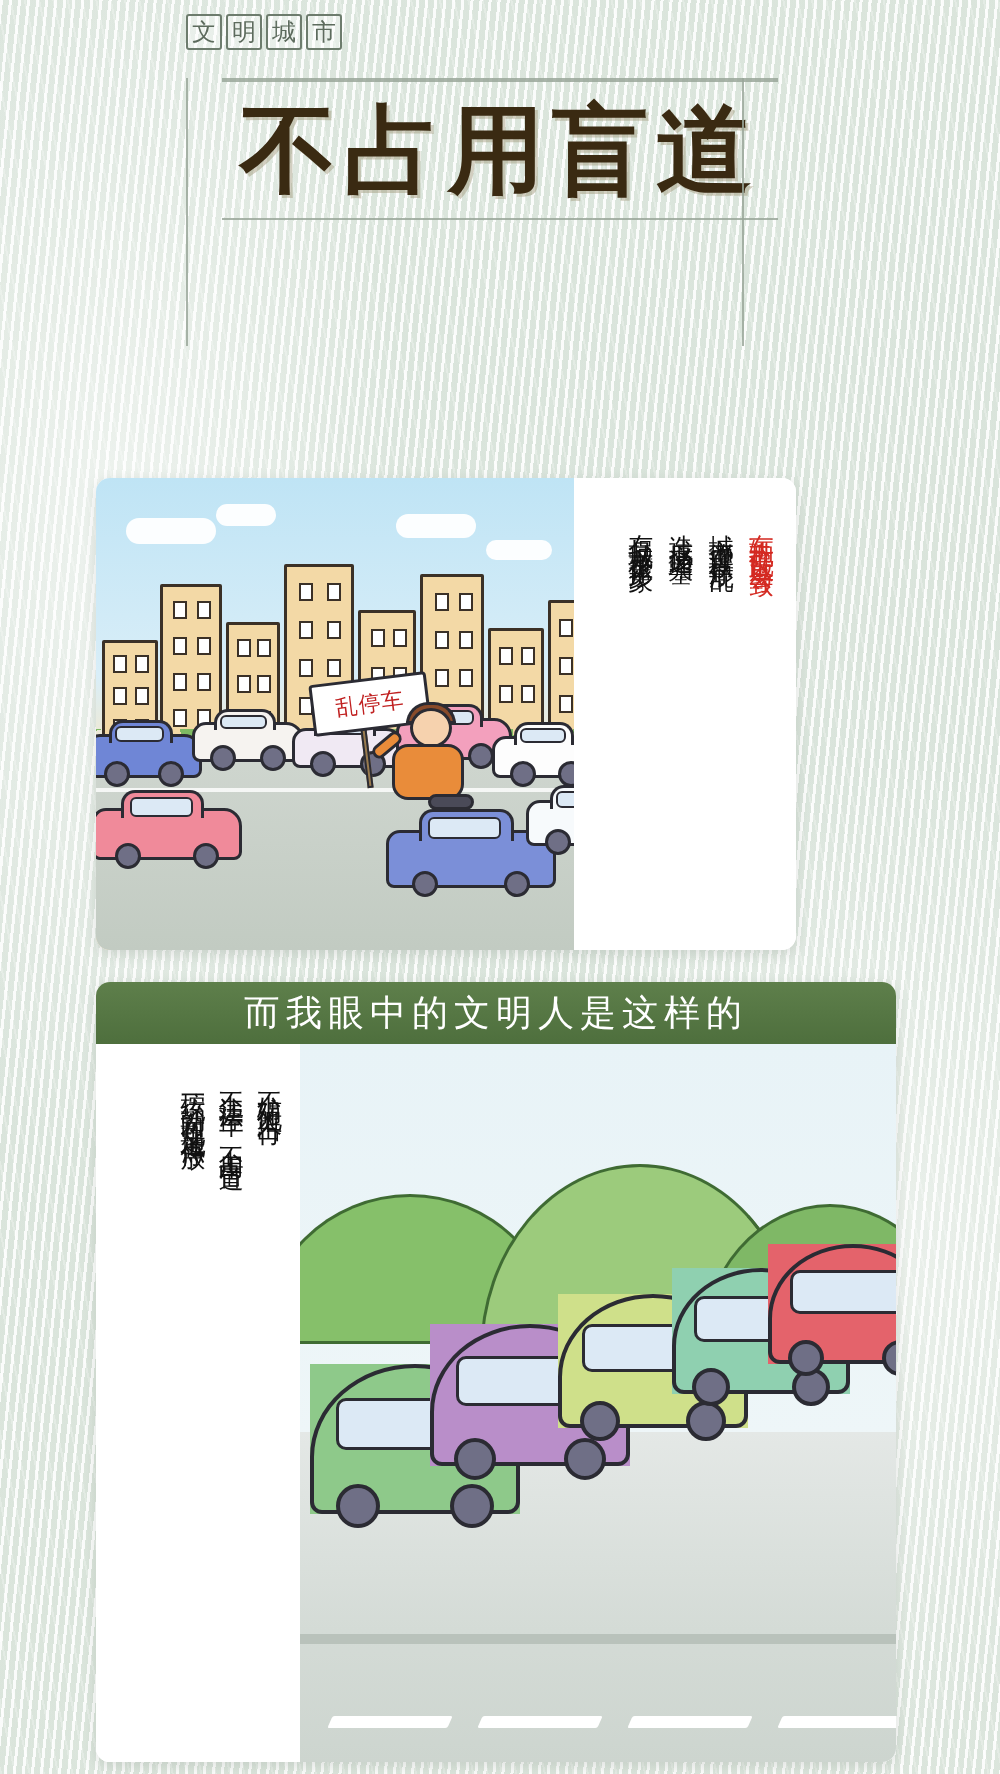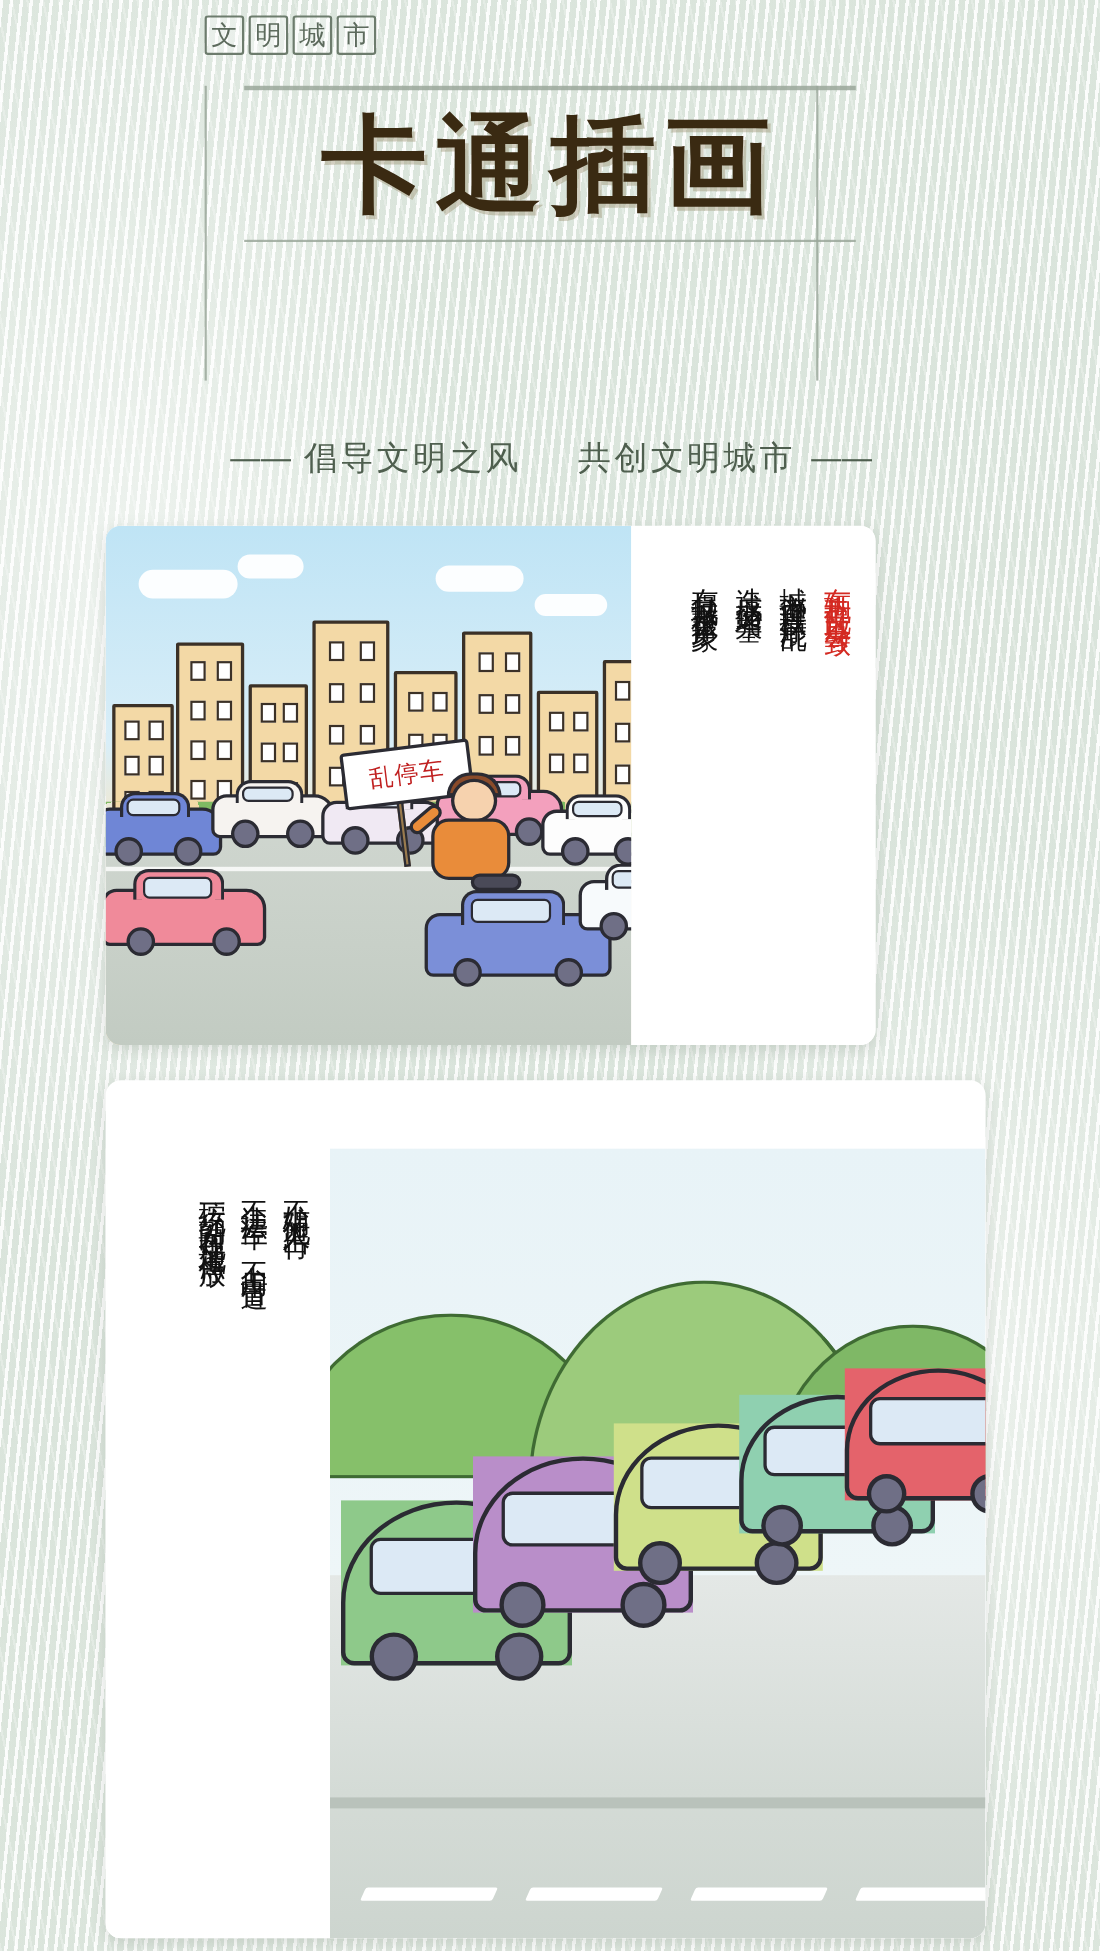--- a/index.html
+++ b/index.html
@@ -196,31 +196,24 @@
     <div class="ch">明</div>
     <div class="ch">城</div>
     <div class="ch">市</div>
   </div>
 
   <div class="headline">
     <div class="vbar left"></div>
     <div class="vbar right"></div>
     <div class="rule r1"></div>
     <div class="rule r2"></div>
-    <div class="title2">卡通插画</div>
+    <div class="title2">不占用盲道</div>
     <div class="rule r3"></div>
   </div>
 
-  <div class="subtitle">
-    <span class="dash">——</span>
-    <span>倡导文明之风</span>
-    <span class="gap"></span>
-    <span>共创文明城市</span>
-    <span class="dash">——</span>
-  </div>
 
   <div class="card card1">
 
     <div class="illus1">
       <div class="sky"></div>
 
       <div class="cloud" style="left:30px;  top:40px;  width:90px;  height:26px;"></div>
       <div class="cloud" style="left:120px; top:26px;  width:60px;  height:22px;"></div>
       <div class="cloud" style="left:300px; top:36px;  width:80px;  height:24px;"></div>
       <div class="cloud" style="left:390px; top:62px;  width:66px;  height:20px;"></div>
@@ -357,20 +350,23 @@
 
     <div class="textpanel1">
       <div class="vtext accent">车辆乱停乱放会导致</div>
       <div class="vtext">城市管理秩序混乱</div>
       <div class="vtext">造成交通堵塞</div>
       <div class="vtext">有损城市整体形象</div>
     </div>
   </div>
 
   <div class="card card2">
+    <div class="banner">
+      <span>而我眼中的文明人是这样的</span>
+    </div>
 
     <div class="card2body">
 
       <div class="textpanel2">
         <div class="vtext">不妨碍他人出行</div>
         <div class="vtext">不违法停车、不占用盲道</div>
         <div class="vtext">按统一朝向在规定地点停放</div>
       </div>
 
       <div class="illus2">

